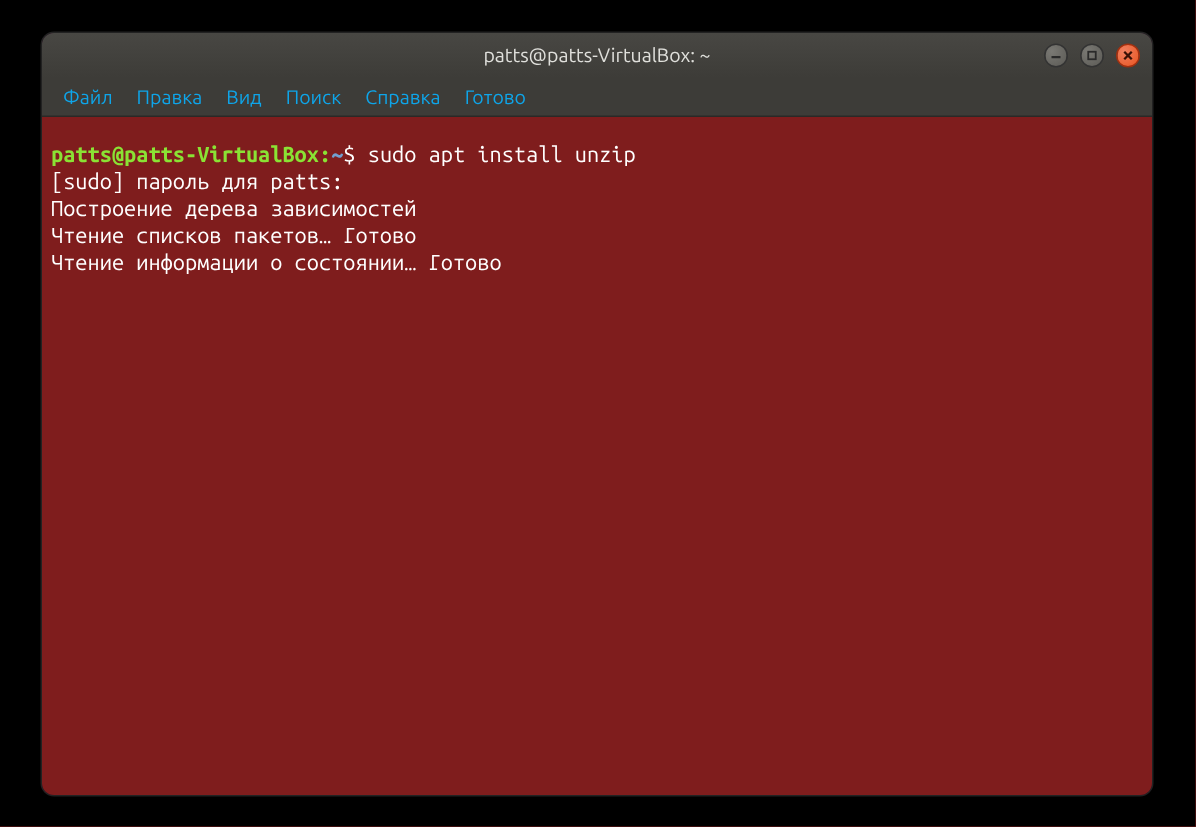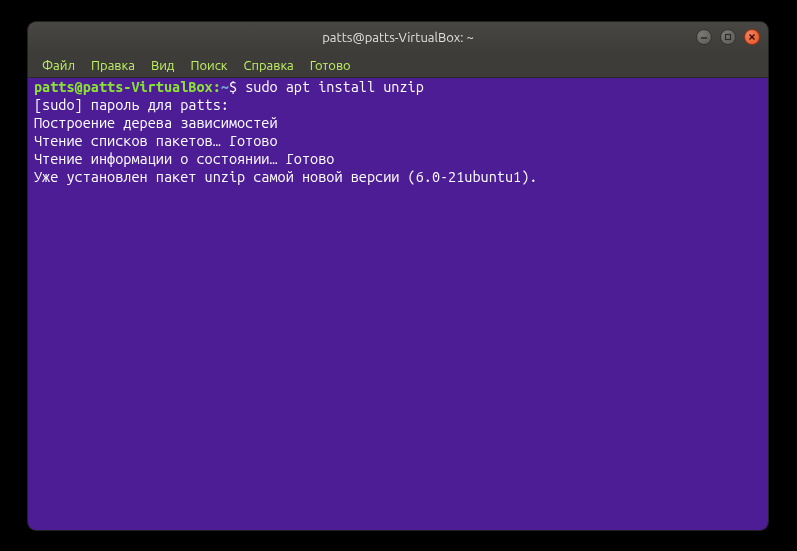--- a/index.html
+++ b/index.html
@@ -74,28 +74,28 @@
     }
     .menubar {
       height: 26px;
       background: #3d3c38;
       display: flex;
       align-items: center;
       padding: 0 6px;
       border-bottom: 1px solid #2a2926;
     }
     .menu-item {
-      color: #bef264;
+      color: #0ea5e9;
       font-size: 13px;
       padding: 3px 8px;
       cursor: pointer;
     }
     .terminal-body {
-      background: #4c1d95;
-      padding: 0 6px;
+      background: #7f1d1d;
+      padding: 16px 6px;
       font-family: "Ubuntu Mono", "DejaVu Sans Mono", monospace;
       font-size: 14.5px;
       line-height: 18px;
       color: #ffffff;
       height: calc(100% - 56px);
       overflow: hidden;
     }
     .line {
       white-space: pre-wrap;
       word-break: break-all;
@@ -157,15 +157,14 @@
     <div class="menu-item">Справка</div>
     <div class="menu-item">Готово</div>
   </div>
 
   <div class="terminal-body">
     <div class="line"><span class="prompt-user">patts@patts-VirtualBox</span><span class="prompt-user">:</span><span class="prompt-path">~</span><span class="prompt-dollar">$</span> <span class="cmd-text">sudo apt install unzip</span></div>
     <div class="line">[sudo] пароль для patts:</div>
     <div class="line">Построение дерева зависимостей</div>
     <div class="line">Чтение списков пакетов… Готово</div>
     <div class="line">Чтение информации о состоянии… Готово</div>
-    <div class="line">Уже установлен пакет unzip самой новой версии (6.0-21ubuntu1).</div>
   </div>
 </div>
 
 </body></html>

